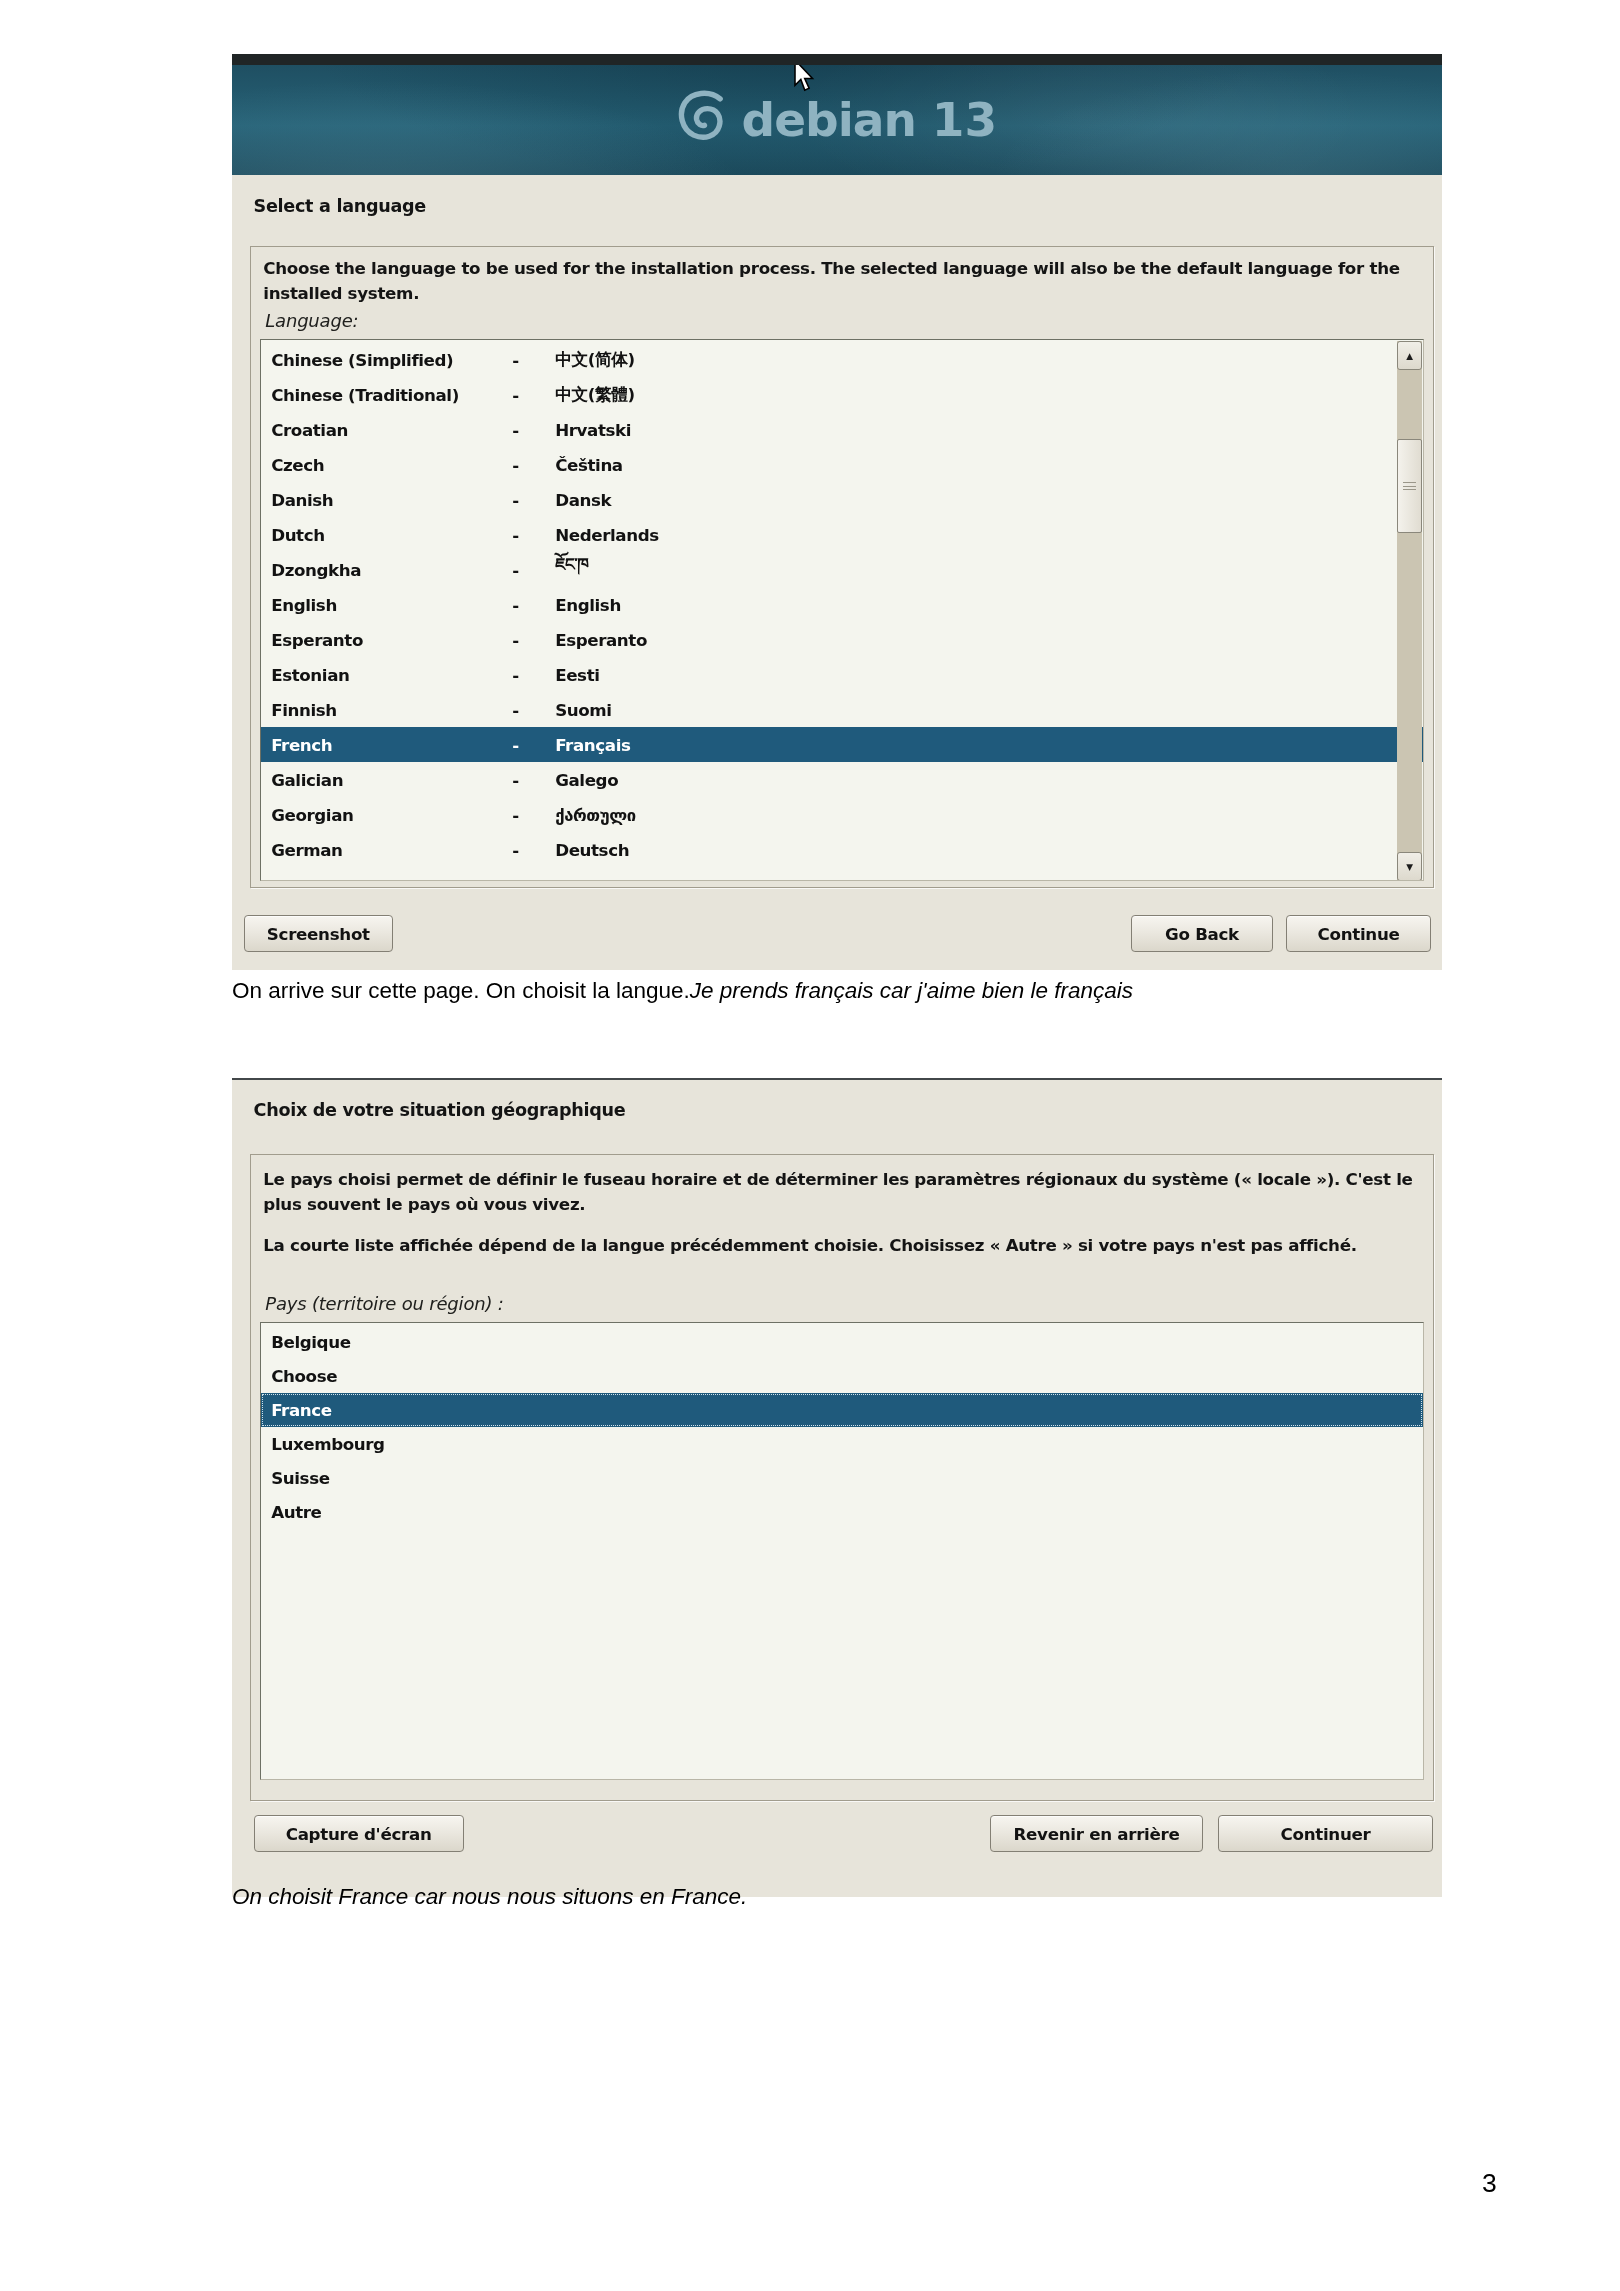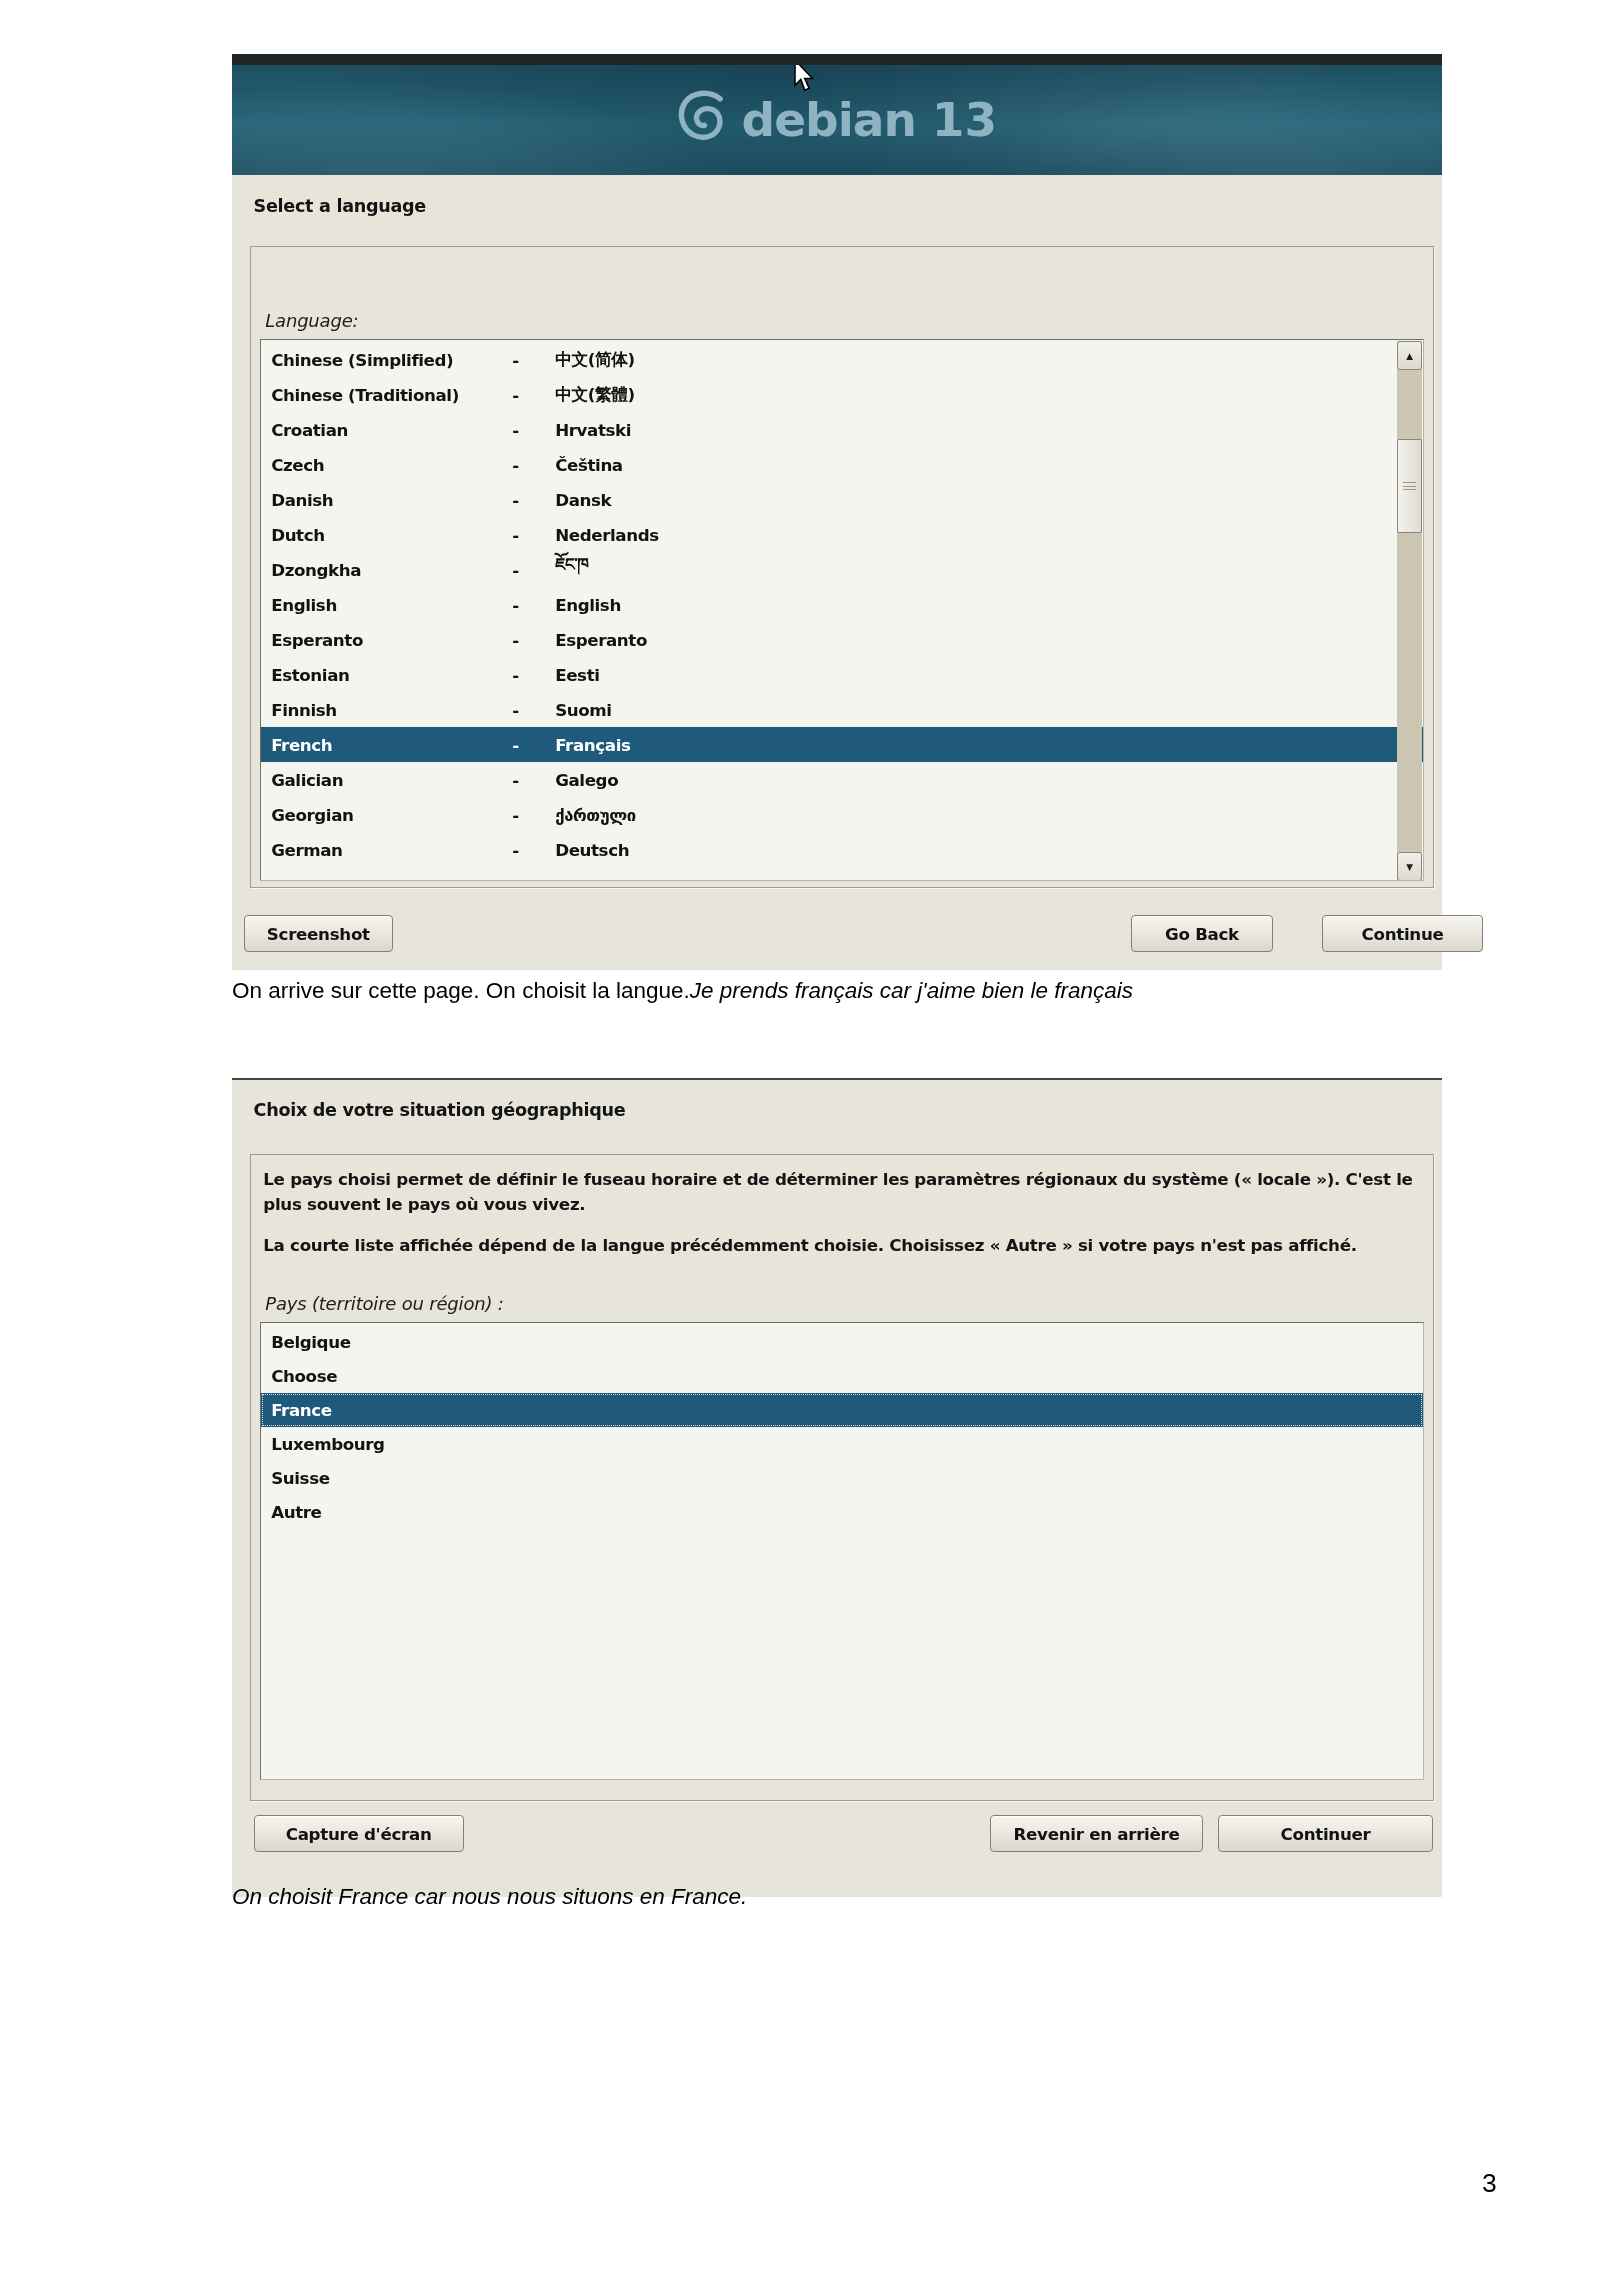--- a/index.html
+++ b/index.html
@@ -70,21 +70,21 @@
   .btn{position:absolute;height:37px;box-sizing:border-box;border:1px solid #82португ;}
   .btn{border:1px solid #837f74;border-radius:3.9px;cursor:default;
        background:linear-gradient(180deg,#f7f5f0 0%,#ebe8e0 45%,#dbd7cb 100%);
        box-shadow:inset 0 1px 0 rgba(255,255,255,0.7);
        display:flex;align-items:center;justify-content:center;
        font-weight:bold;font-size:16.7px;letter-spacing:-0.3px;color:#121212;}
   #shot1 .btn{top:861px;}
   #shot2 .btn{top:735px;}
   #btn-screenshot{left:11.8px;width:149px;}
   #btn-goback{left:899px;width:142px;}
-  #btn-continue{left:1090px;width:161px;}
+  #btn-continue{left:1054px;width:145px;}
   #btn-capture{left:21.6px;width:210px;}
   #btn-revenir{left:758px;width:213px;}
   #btn-continuer{left:986px;width:215px;}
 
   
   .caption{position:absolute;left:232px;font-family:"Liberation Sans",sans-serif;
            font-size:22.5px;color:#000;}
   #caption1{top:978px;width:1235px;}
   #caption1 .it{font-style:italic;}
   #caption2{top:1884px;font-style:italic;}
@@ -111,20 +111,21 @@
       <span class="cursor">
         <svg width="23.5" height="35" viewBox="0 0 24 36">
           <path d="M3 1 L3 27 L9 21 L13 32 L17.5 30 L13 20 L21 20 Z" fill="#ffffff" stroke="#000000" stroke-width="1.6"></path>
         </svg>
       </span>
     </div>
 
     <div class="shot-title">Select a language</div>
 
     <div class="frame">
+      <div class="desc" style="top:8.8px;">Choose the language to be used for the installation process. The selected language will also be the default language for the installed system.</div>
       <div class="field-label" style="top:63px;">Language:</div>
 
       <div class="listbox">
         <div class="lrow">
             <span class="lname">Chinese (Simplified)</span>
             <span class="ldash">-</span>
             <span class="lnative">中文(简体)</span>
           </div>
         <div class="lrow">
             <span class="lname">Chinese (Traditional)</span>

